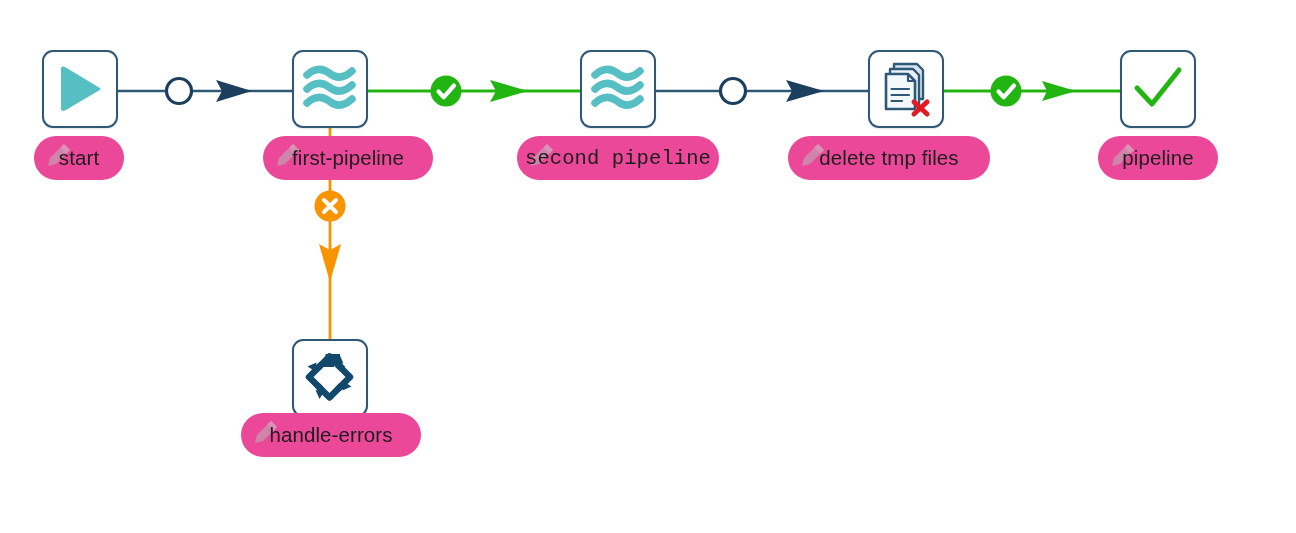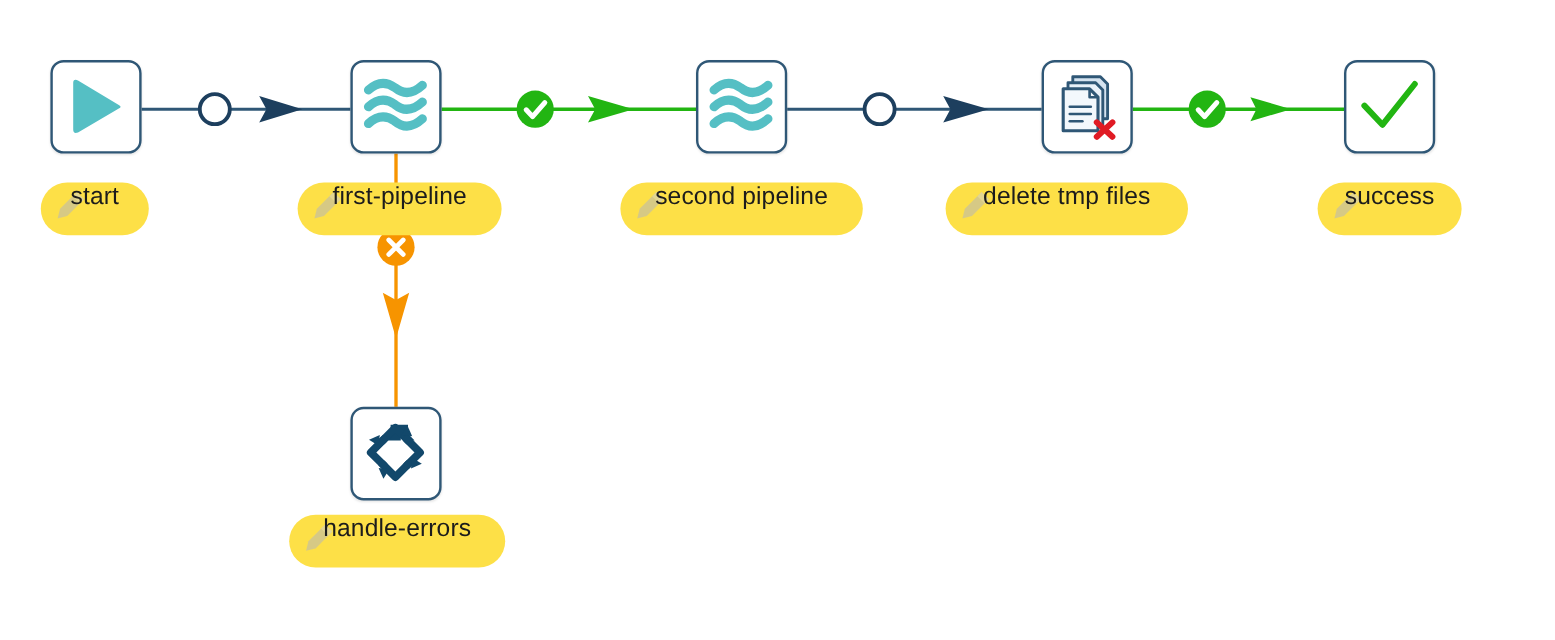--- a/index.html
+++ b/index.html
@@ -32,27 +32,27 @@
     background: #ffffff;
     border: 2.5px solid #2f5776;
     border-radius: 11px;
     box-shadow: 0 1px 2px rgba(0,0,0,0.10);
   }
   .node svg { display: block; }
   .label {
     position: absolute;
     height: 44px;
     box-sizing: border-box;
-    background: #fde047;
+    background: #ec4899;
     border-radius: 22px;
     display: flex;
+    align-items: center;
     justify-content: center;
     padding: 0 20px;
     white-space: nowrap;
-    margin-top: 16px;
   }
   .label .ltext {
     font-size: 20.5px;
     color: #1c1c1c;
     letter-spacing: 0.1px;
     position: relative;
     z-index: 2;
   }
   .pencil {
     position: absolute;
@@ -200,50 +200,50 @@
   </div>
 
   <div class="label" style="left:34px; top:136px; width:90px;">
     <svg class="pencil" viewBox="0 0 26 26">
       <path d="M 18 2 L 24 8 L 10 22 L 2 24 L 4 16 Z" fill="#b8b8b8"></path>
       <path d="M 18 2 L 24 8 L 20.5 11.5 L 14.5 5.5 Z" fill="#cfcfcf"></path>
     </svg>
     <span class="ltext">start</span>
   </div>
 
-  <div class="label" style="left:248px; top:136px; width:170px;">
+  <div class="label" style="left:263px; top:136px; width:170px;">
     <svg class="pencil" viewBox="0 0 26 26">
       <path d="M 18 2 L 24 8 L 10 22 L 2 24 L 4 16 Z" fill="#b8b8b8"></path>
       <path d="M 18 2 L 24 8 L 20.5 11.5 L 14.5 5.5 Z" fill="#cfcfcf"></path>
     </svg>
     <span class="ltext">first-pipeline</span>
   </div>
 
-  <div class="label" style="left:517px; top:136px; width:202px;">
+  <div class="label" style="left:517px; top:136px; width:202px;font-family:Liberation Mono, monospace;">
     <svg class="pencil" viewBox="0 0 26 26">
       <path d="M 18 2 L 24 8 L 10 22 L 2 24 L 4 16 Z" fill="#b8b8b8"></path>
       <path d="M 18 2 L 24 8 L 20.5 11.5 L 14.5 5.5 Z" fill="#cfcfcf"></path>
     </svg>
     <span class="ltext">second pipeline</span>
   </div>
 
   <div class="label" style="left:788px; top:136px; width:202px;">
     <svg class="pencil" viewBox="0 0 26 26">
       <path d="M 18 2 L 24 8 L 10 22 L 2 24 L 4 16 Z" fill="#b8b8b8"></path>
       <path d="M 18 2 L 24 8 L 20.5 11.5 L 14.5 5.5 Z" fill="#cfcfcf"></path>
     </svg>
     <span class="ltext">delete tmp files</span>
   </div>
 
   <div class="label" style="left:1098px; top:136px; width:120px;">
     <svg class="pencil" viewBox="0 0 26 26">
       <path d="M 18 2 L 24 8 L 10 22 L 2 24 L 4 16 Z" fill="#b8b8b8"></path>
       <path d="M 18 2 L 24 8 L 20.5 11.5 L 14.5 5.5 Z" fill="#cfcfcf"></path>
     </svg>
-    <span class="ltext">success</span>
+    <span class="ltext">pipeline</span>
   </div>
 
   <div class="label" style="left:241px; top:413px; width:180px;">
     <svg class="pencil" viewBox="0 0 26 26">
       <path d="M 18 2 L 24 8 L 10 22 L 2 24 L 4 16 Z" fill="#b8b8b8"></path>
       <path d="M 18 2 L 24 8 L 20.5 11.5 L 14.5 5.5 Z" fill="#cfcfcf"></path>
     </svg>
     <span class="ltext">handle-errors</span>
   </div>
 

